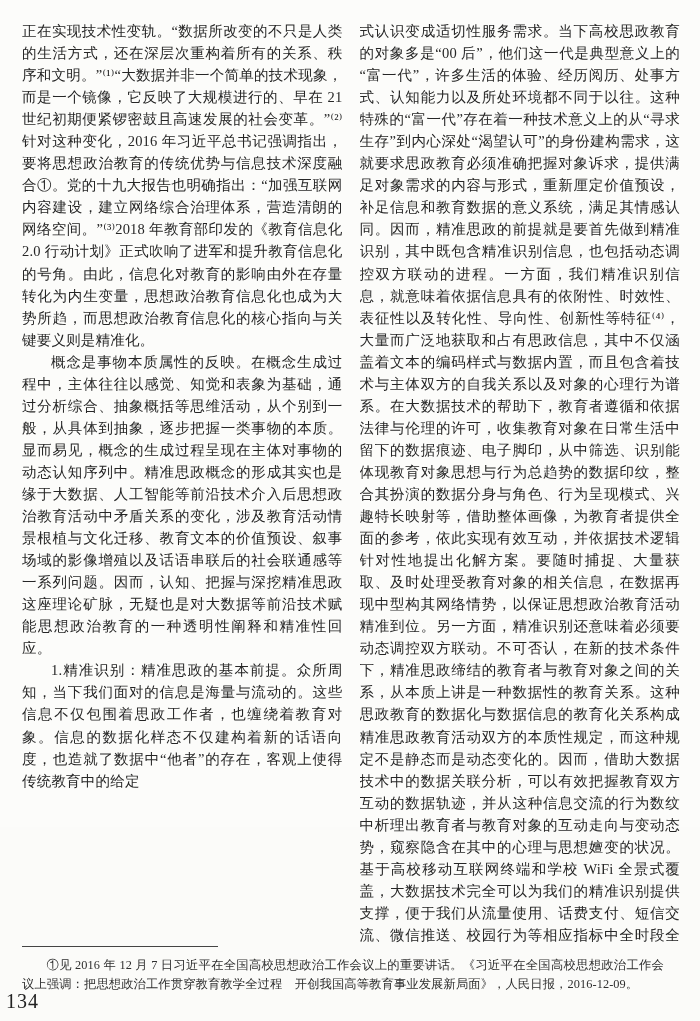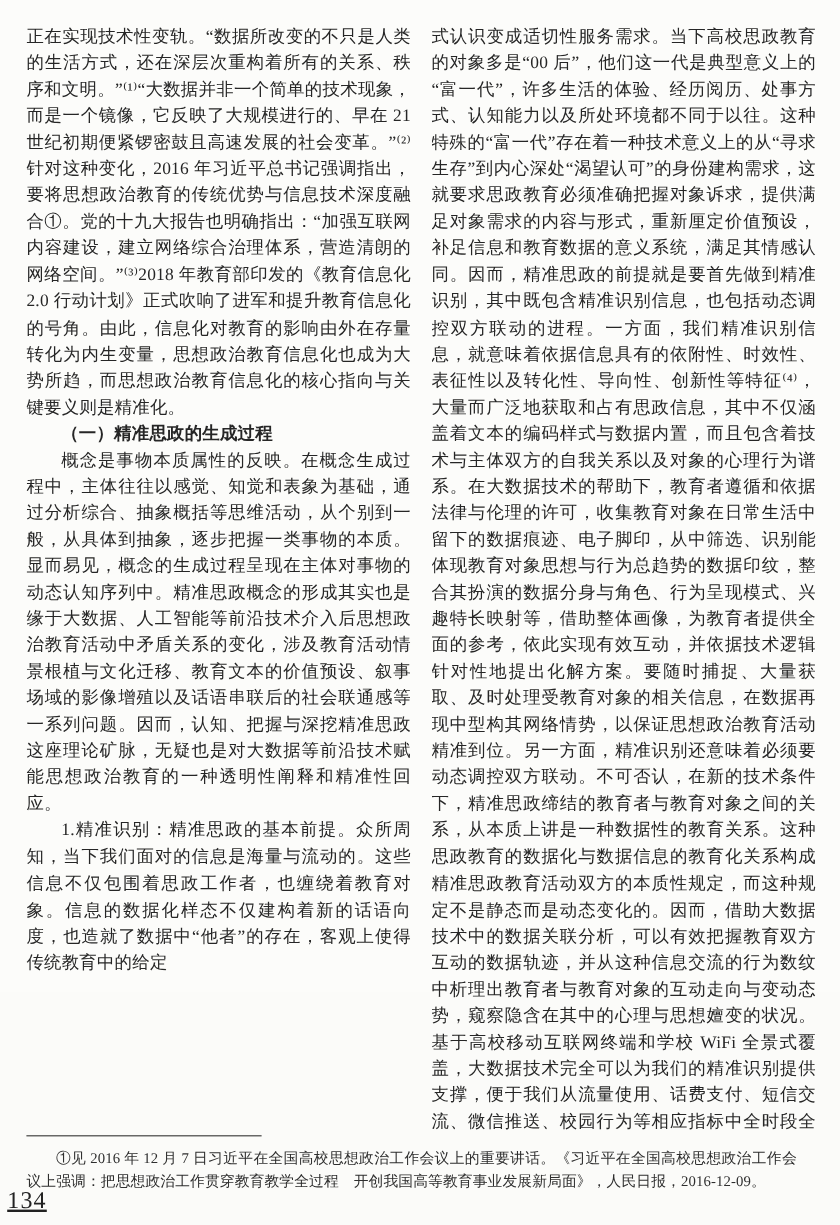--- a/index.html
+++ b/index.html
@@ -71,33 +71,31 @@
     letter-spacing: 0.1px;
     color: #2e2e2e;
   }
   .page-number {
     position: absolute;
     left: 6px;
     top: 990px;
     font-size: 20px;
     letter-spacing: 1px;
     color: #222;
-    text-decoration: underline;
   }
 </style>
 </head>
 <body>
 
 <div class="page">
 
   <div class="columns">
 
     <div class="col">
       <p>正在实现技术性变轨。“数据所改变的不只是人类的生活方式，还在深层次重构着所有的关系、秩序和文明。”⁽¹⁾“大数据并非一个简单的技术现象，而是一个镜像，它反映了大规模进行的、早在 21 世纪初期便紧锣密鼓且高速发展的社会变革。”⁽²⁾针对这种变化，2016 年习近平总书记强调指出，要将思想政治教育的传统优势与信息技术深度融合①。党的十九大报告也明确指出：“加强互联网内容建设，建立网络综合治理体系，营造清朗的网络空间。”⁽³⁾2018 年教育部印发的《教育信息化 2.0 行动计划》正式吹响了进军和提升教育信息化的号角。由此，信息化对教育的影响由外在存量转化为内生变量，思想政治教育信息化也成为大势所趋，而思想政治教育信息化的核心指向与关键要义则是精准化。</p>
-      <h3>（一）精准思政的生成过程</h3>
       <p class="indent">概念是事物本质属性的反映。在概念生成过程中，主体往往以感觉、知觉和表象为基础，通过分析综合、抽象概括等思维活动，从个别到一般，从具体到抽象，逐步把握一类事物的本质。显而易见，概念的生成过程呈现在主体对事物的动态认知序列中。精准思政概念的形成其实也是缘于大数据、人工智能等前沿技术介入后思想政治教育活动中矛盾关系的变化，涉及教育活动情景根植与文化迁移、教育文本的价值预设、叙事场域的影像增殖以及话语串联后的社会联通感等一系列问题。因而，认知、把握与深挖精准思政这座理论矿脉，无疑也是对大数据等前沿技术赋能思想政治教育的一种透明性阐释和精准性回应。</p>
       <p class="indent">1.精准识别：精准思政的基本前提。众所周知，当下我们面对的信息是海量与流动的。这些信息不仅包围着思政工作者，也缠绕着教育对象。信息的数据化样态不仅建构着新的话语向度，也造就了数据中“他者”的存在，客观上使得传统教育中的给定</p>
     </div>
 
     <div class="col">
       <p>式认识变成适切性服务需求。当下高校思政教育的对象多是“00 后”，他们这一代是典型意义上的“富一代”，许多生活的体验、经历阅历、处事方式、认知能力以及所处环境都不同于以往。这种特殊的“富一代”存在着一种技术意义上的从“寻求生存”到内心深处“渴望认可”的身份建构需求，这就要求思政教育必须准确把握对象诉求，提供满足对象需求的内容与形式，重新厘定价值预设，补足信息和教育数据的意义系统，满足其情感认同。因而，精准思政的前提就是要首先做到精准识别，其中既包含精准识别信息，也包括动态调控双方联动的进程。一方面，我们精准识别信息，就意味着依据信息具有的依附性、时效性、表征性以及转化性、导向性、创新性等特征⁽⁴⁾，大量而广泛地获取和占有思政信息，其中不仅涵盖着文本的编码样式与数据内置，而且包含着技术与主体双方的自我关系以及对象的心理行为谱系。在大数据技术的帮助下，教育者遵循和依据法律与伦理的许可，收集教育对象在日常生活中留下的数据痕迹、电子脚印，从中筛选、识别能体现教育对象思想与行为总趋势的数据印纹，整合其扮演的数据分身与角色、行为呈现模式、兴趣特长映射等，借助整体画像，为教育者提供全面的参考，依此实现有效互动，并依据技术逻辑针对性地提出化解方案。要随时捕捉、大量获取、及时处理受教育对象的相关信息，在数据再现中型构其网络情势，以保证思想政治教育活动精准到位。另一方面，精准识别还意味着必须要动态调控双方联动。不可否认，在新的技术条件下，精准思政缔结的教育者与教育对象之间的关系，从本质上讲是一种数据性的教育关系。这种思政教育的数据化与数据信息的教育化关系构成精准思政教育活动双方的本质性规定，而这种规定不是静态而是动态变化的。因而，借助大数据技术中的数据关联分析，可以有效把握教育双方互动的数据轨迹，并从这种信息交流的行为数纹中析理出教育者与教育对象的互动走向与变动态势，窥察隐含在其中的心理与思想嬗变的状况。基于高校移动互联网终端和学校 WiFi 全景式覆盖，大数据技术完全可以为我们的精准识别提供支撑，便于我们从流量使用、话费支付、短信交流、微信推送、校园行为等相应指标中全时段全方位勾勒教育对象总貌，将反映与体现教育对象的多种信息聚类关联。诚如习近平总书记 2019 年</p>
     </div>
 
   </div>
 

